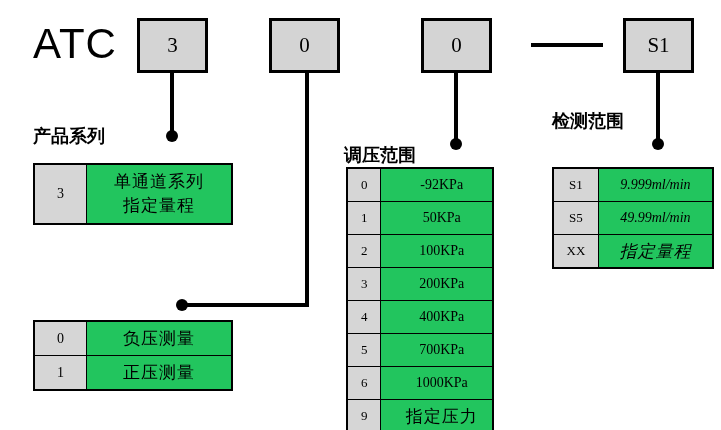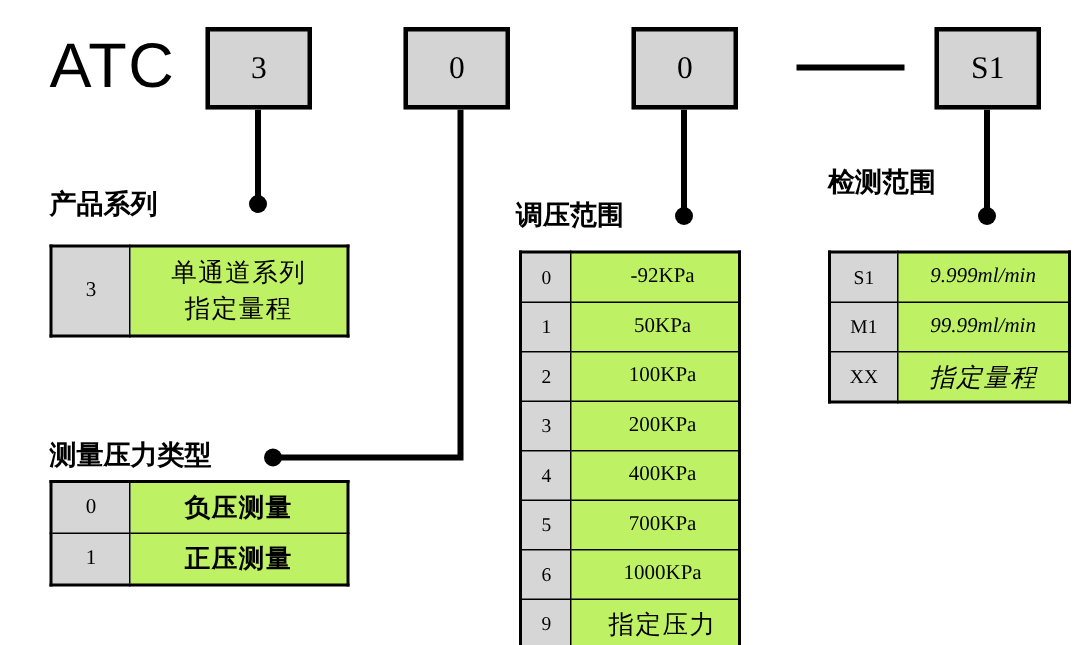--- a/index.html
+++ b/index.html
@@ -58,21 +58,21 @@
   .sec-label{
     position:absolute;
     font-family:"Liberation Serif", serif;
     font-weight:bold;
     font-size:18px;
     color:#000;
     white-space:nowrap;
   }
   #label-series{left:14px; top:124px;}
   #label-ptype{left:14px; top:291px;}
-  #label-prange{left:325px; top:131px;}
+  #label-prange{left:325px; top:143px;}
   #label-drange{left:533px; top:109px;}
 
   
   .spec-table{
     position:absolute;
     border:2px solid #000;
     border-collapse:collapse;
     box-sizing:border-box;
     background:#fff;
   }
@@ -82,41 +82,41 @@
     vertical-align:middle;
     color:#000;
     padding:0;
   }
   .spec-table td.code-cell{
     background:#d6d6d6;
     font-family:"Liberation Serif", serif;
     font-size:13px;
   }
   .spec-table td.desc-cell{
-    background:#bef264;
+    background:#22c55e;
   }
   .desc-cell.cjk{
     font-family:"Liberation Serif", serif;
     font-size:17px;
     letter-spacing:1px;
   }
   .desc-cell.latin{
     font-family:"Liberation Serif", serif;
     font-size:14px;
   }
 
   
   #table-series{left:14px; top:163px; width:200px;}
   #table-series td.code-cell{width:52px; height:58px; font-size:14px;}
   #table-series td.desc-cell{width:146px; height:58px; line-height:24px;}
 
   
   #table-ptype{left:14px; top:320px; width:200px;}
   #table-ptype td.code-cell{width:52px; height:33px; font-size:14px;}
-  #table-ptype td.desc-cell{width:146px; height:33px;font-weight:bold;}
+  #table-ptype td.desc-cell{width:146px; height:33px;}
 
   
   #table-prange{left:327px; top:167px; width:148px;}
   #table-prange td.code-cell{width:37px; height:32px;}
   #table-prange td.desc-cell{width:109px; height:32px;padding-left:10px;}
 
   
   #table-drange{left:533px; top:167px; width:162px;}
   #table-drange td.code-cell{width:45px; height:32px;}
   #table-drange td.desc-cell{width:115px; height:32px;font-style:italic;}
@@ -143,21 +143,20 @@
 
   <div class="model-prefix">ATC</div>
 
   <div class="code-box" id="code-box-1">3</div>
   <div class="code-box" id="code-box-2">0</div>
   <div class="code-box" id="code-box-3">0</div>
   <div class="dash-sep"></div>
   <div class="code-box" id="code-box-4">S1</div>
 
   <div class="sec-label" id="label-series">产品系列</div>
-  <div class="sec-label" id="label-ptype">测量压力类型</div>
   <div class="sec-label" id="label-prange">调压范围</div>
   <div class="sec-label" id="label-drange">检测范围</div>
 
   <table class="spec-table" id="table-series">
     <tbody>
       <tr>
         <td class="code-cell">3</td>
         <td class="desc-cell cjk">
           <div>单通道系列</div>
           <div>指定量程</div>
@@ -216,22 +215,22 @@
     </tbody>
   </table>
 
   <table class="spec-table" id="table-drange">
     <tbody>
       <tr>
         <td class="code-cell">S1</td>
         <td class="desc-cell latin">9.999ml/min</td>
       </tr>
       <tr>
-        <td class="code-cell">M1</td>
-        <td class="desc-cell latin">99.99ml/min</td>
+        <td class="code-cell">S5</td>
+        <td class="desc-cell latin">49.99ml/min</td>
       </tr>
       <tr>
         <td class="code-cell">XX</td>
         <td class="desc-cell cjk">指定量程</td>
       </tr>
     </tbody>
   </table>
 
 </div>
 

